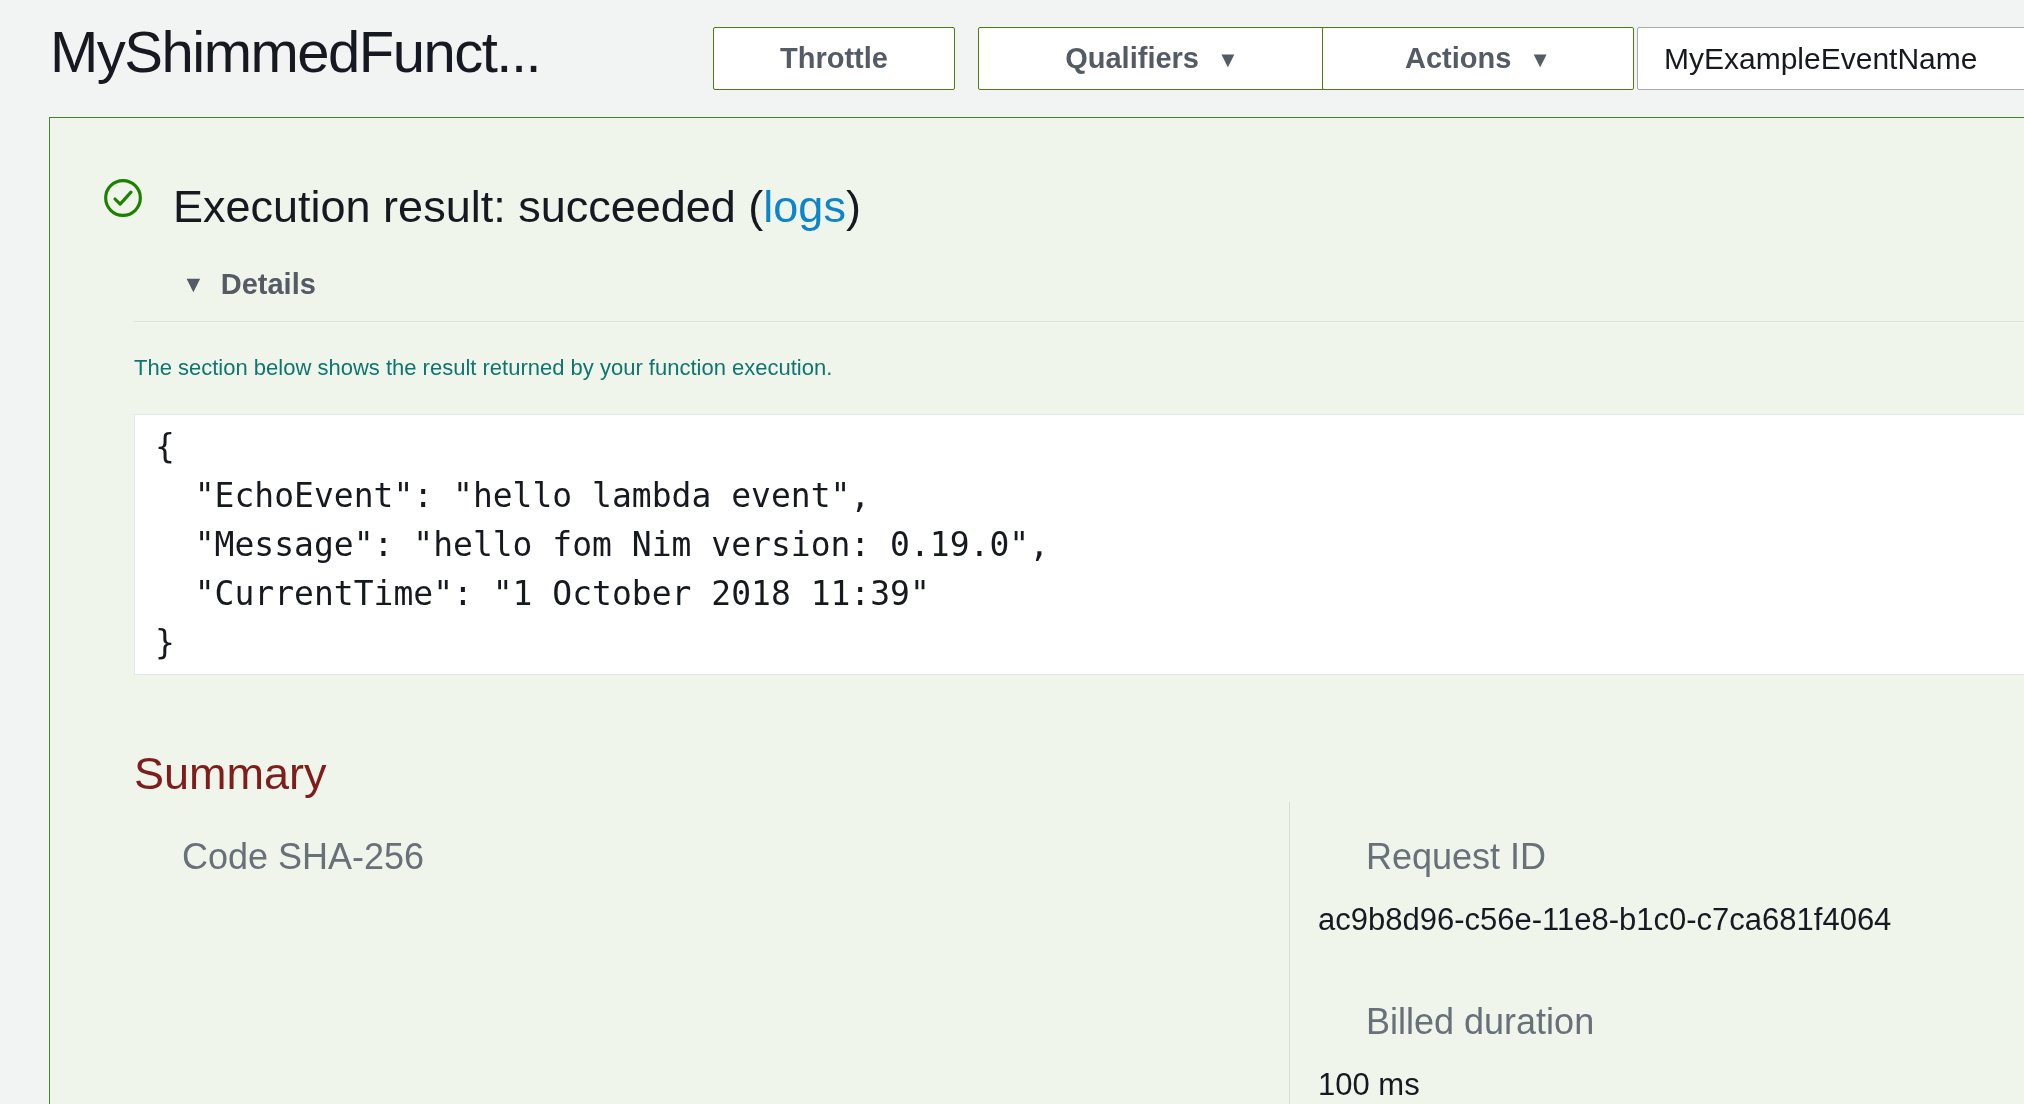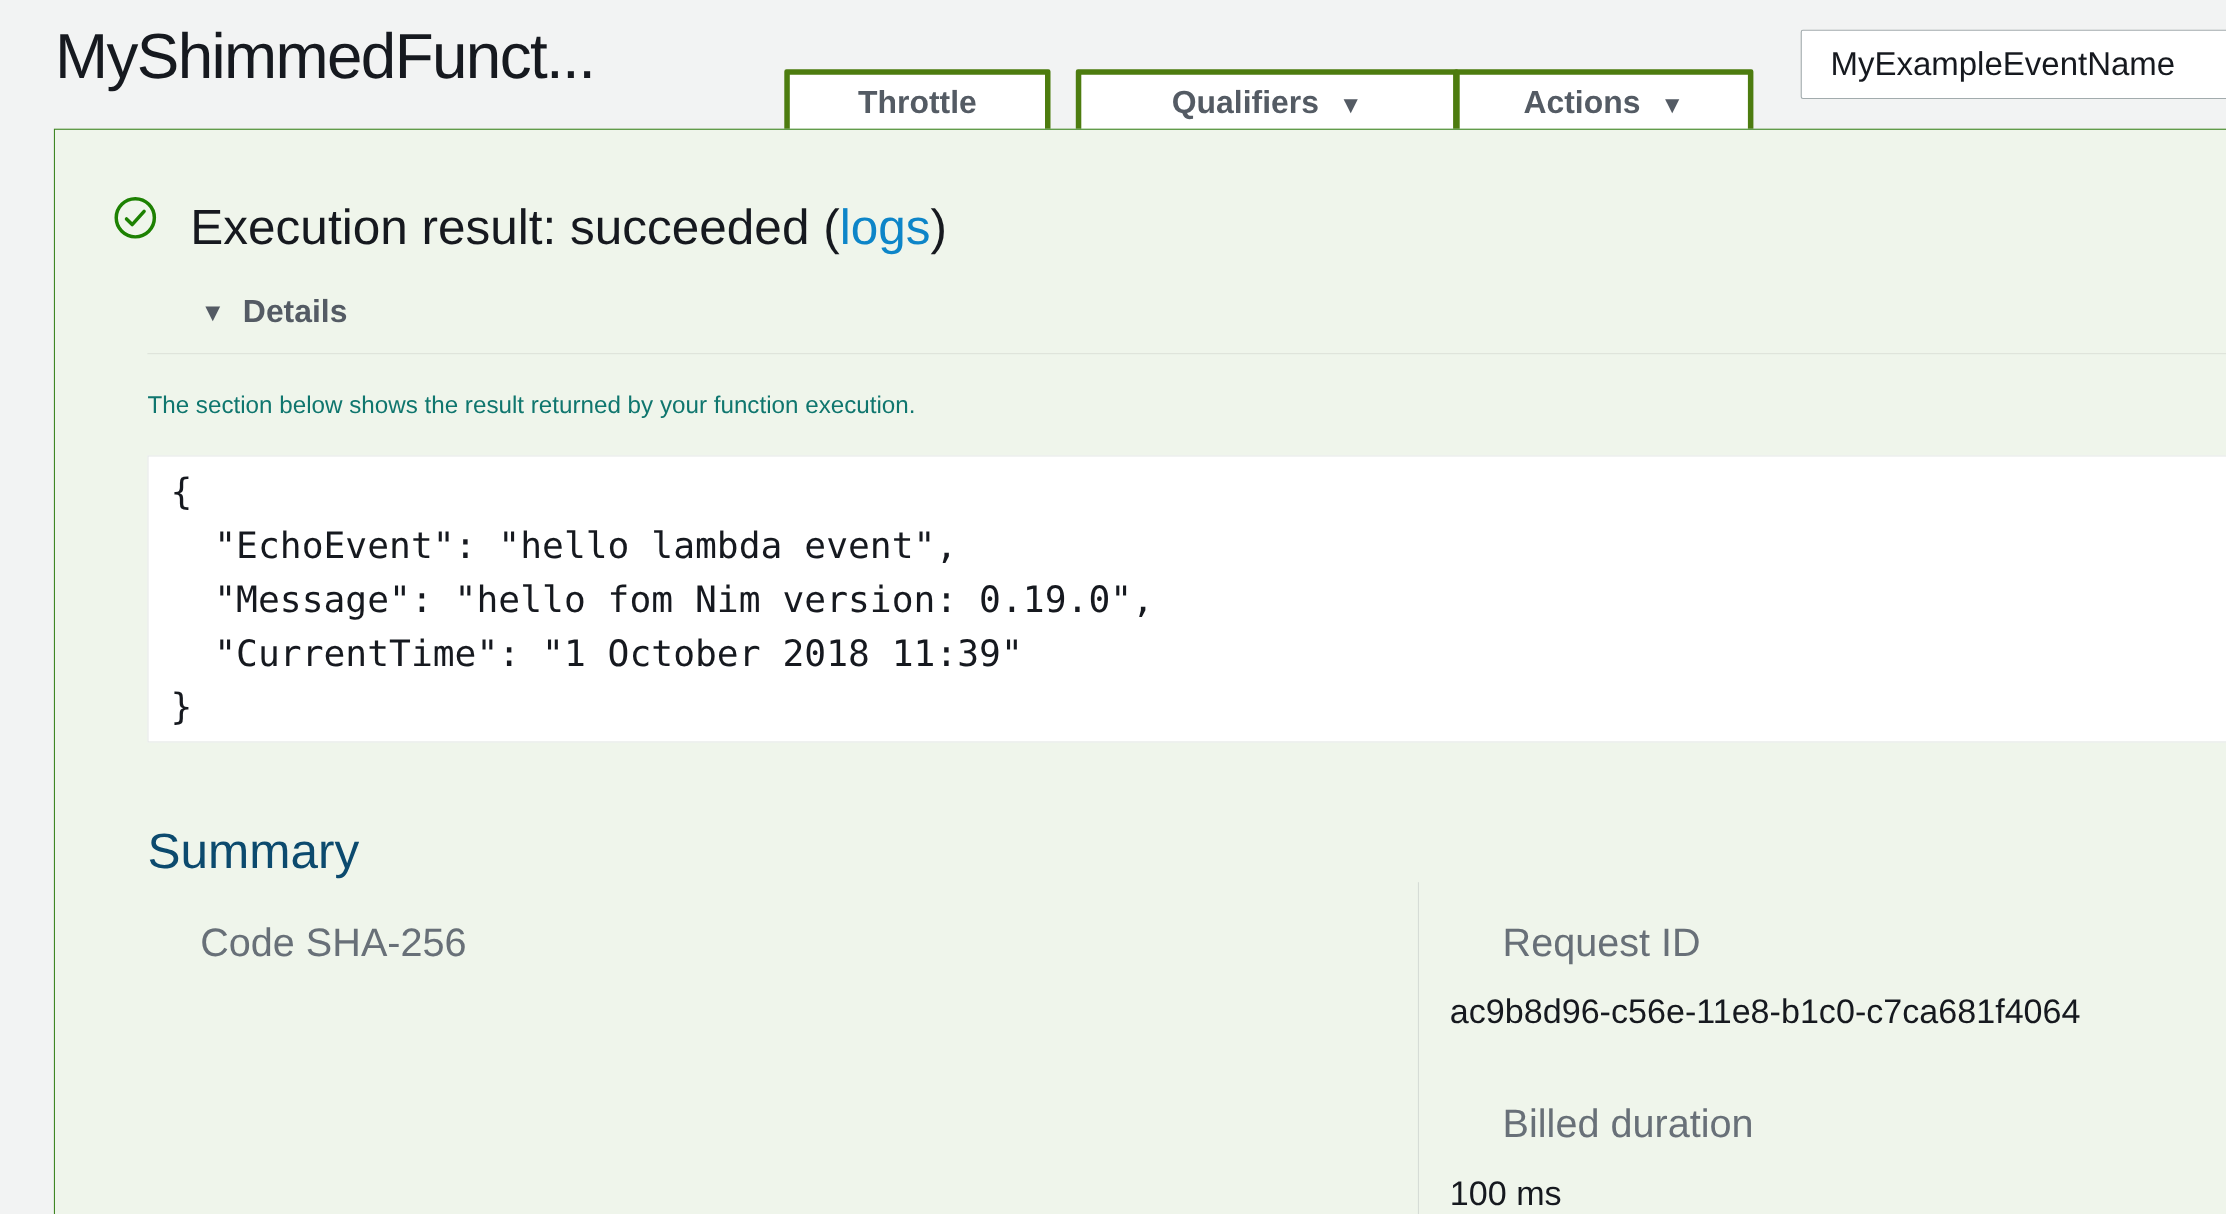--- a/index.html
+++ b/index.html
@@ -13,30 +13,30 @@
   .screen { position:absolute; inset:0; }
 
   
   .page-title {
     position:absolute; left:50px; top:18px;
     font-size:58px; font-weight:400; letter-spacing:-1.5px;
     color:#16191f; white-space:nowrap;
   }
   .btn {
     position:absolute; top:27px; height:63px;
-    background:#ffffff; border:5px solid #4d7c0f; border-radius:2px;
+    background:#ffffff; border:1px solid #4d7c0f; border-radius:2px;
     color:#545b64; font-family:"Liberation Sans", sans-serif;
     font-size:29px; font-weight:700;
     display:flex; align-items:center; justify-content:center; gap:18px;
-    cursor:pointer; white-space:nowrap;margin-top:36px;
+    cursor:pointer; white-space:nowrap;
   }
   .btn .caret { font-size:22px; line-height:1; position:relative; top:1px; }
   .btn-throttle   { left:713px;  width:242px; }
   .btn-qualifiers { left:978px;  width:348px; }
-  .btn-actions    { left:1322px; width:272px; }
+  .btn-actions    { left:1322px; width:312px; }
   .event-select {
     position:absolute; left:1637px; top:27px; width:470px; height:63px;
     background:#ffffff; border:1px solid #a2abad; border-radius:2px;
     display:flex; align-items:center; padding-left:26px;
     font-size:30px; color:#16191f; cursor:pointer; white-space:nowrap;
   }
 
   
   .panel {
     position:absolute; left:49px; top:117px; right:-4px; bottom:-20px;
@@ -65,21 +65,21 @@
   .code-block {
     position:absolute; left:84px; right:-6px; top:296px; height:261px;
     background:#ffffff; border:1px solid #e4e8e6;
     padding:7px 0 0 20px;
     font-family:"DejaVu Sans Mono", monospace;
     font-size:33px; line-height:49px; color:#16191f;
     white-space:pre; overflow:hidden;
   }
   .summary-heading {
     position:absolute; left:84px; top:630px;
-    font-size:45px; font-weight:400; color:#0c4a6e;
+    font-size:45px; font-weight:400; color:#7f1d1d;
   }
   .vdivider {
     position:absolute; left:1239px; top:684px; bottom:-40px;
     width:1px; background:#d6dcd6;
   }
   .field { position:absolute; white-space:nowrap; }
   .field .flabel { font-size:36px; color:#687078; line-height:40px;margin-left:48px; }
   .field .fvalue { font-size:31px; color:#16191f; line-height:40px; margin-top:23px; }
   .f0 { left:84px;   top:719px; }
   .f1 { left:1268px; top:719px; }

